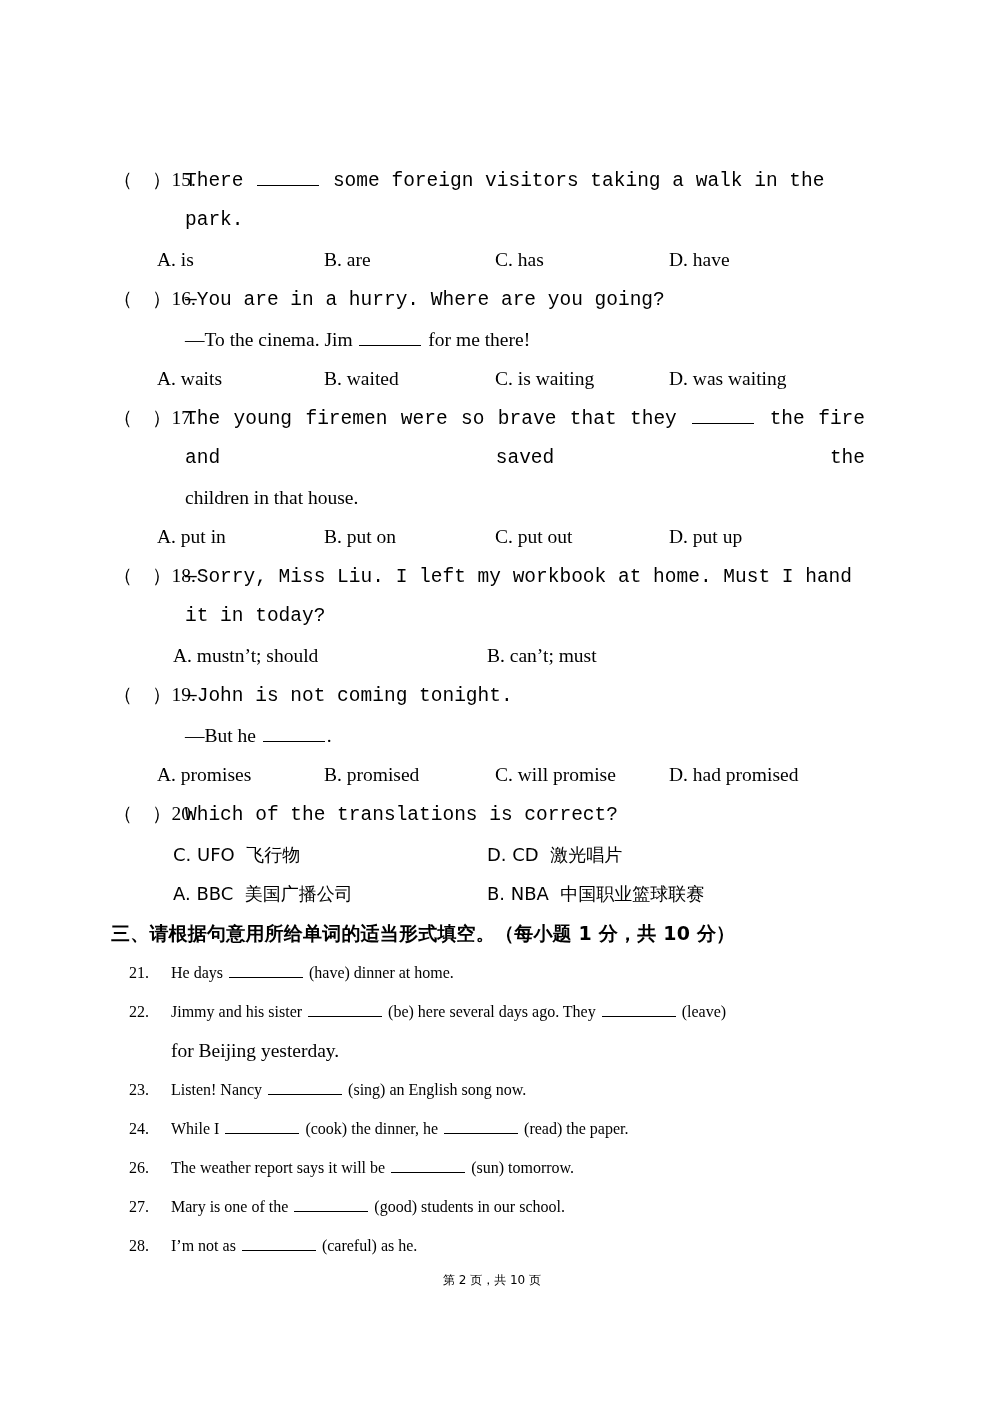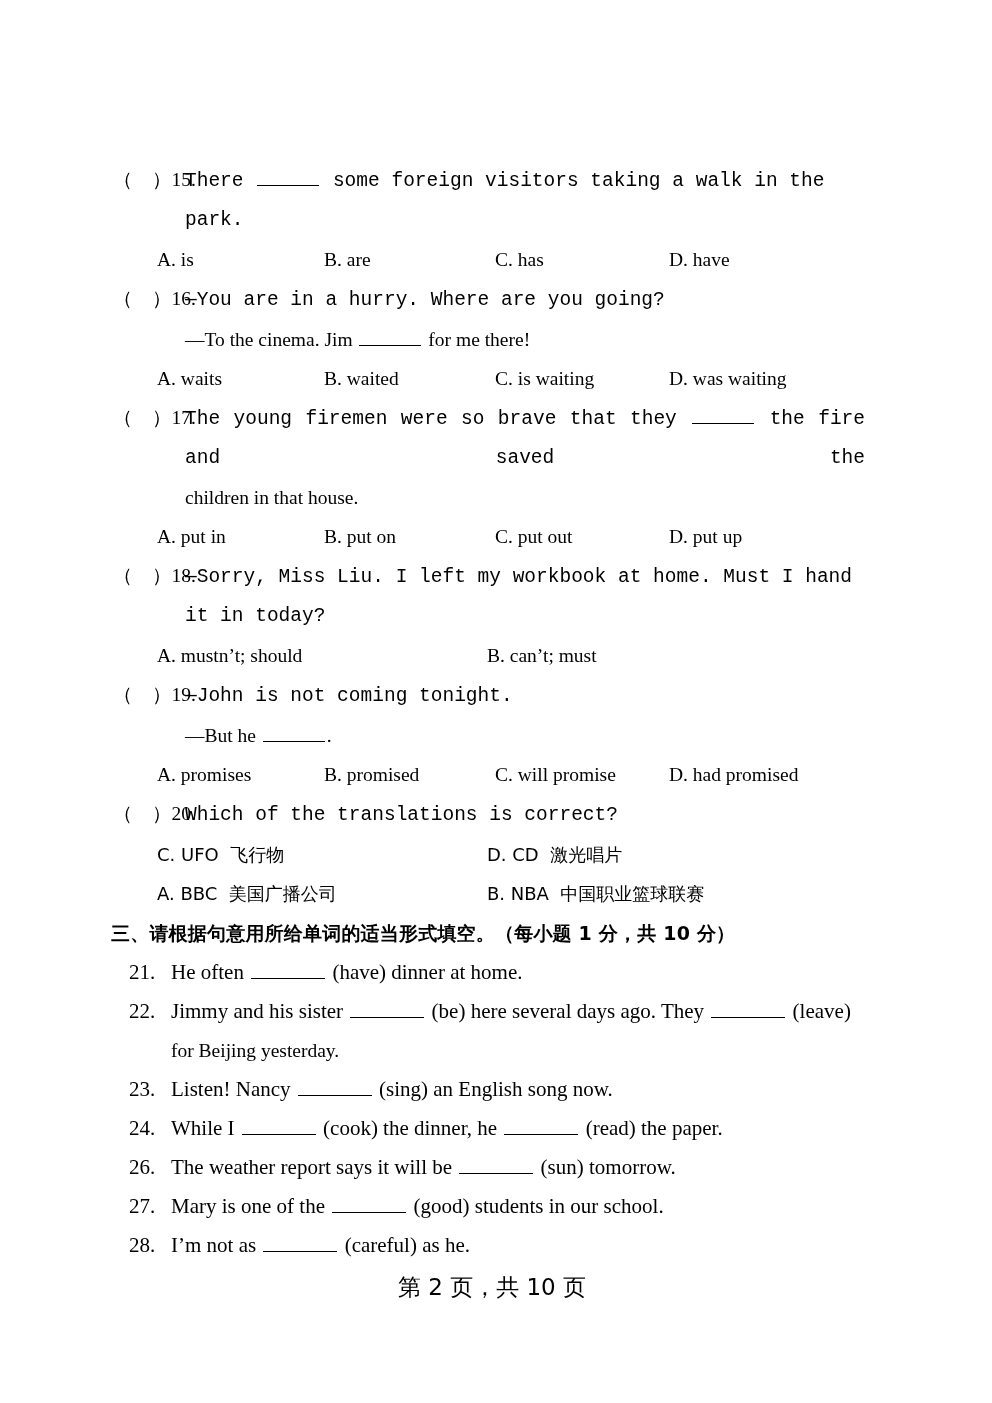--- a/index.html
+++ b/index.html
@@ -85,41 +85,41 @@
     position: absolute;
     top: 0;
     white-space: pre;
   }
   
   .c1 { left: 0px;   }
   .c2 { left: 167px; }
   .c3 { left: 338px; }
   .c4 { left: 512px; }
   
-  .h1 { left: 0px;   }
+  .h1 { left: 16px;   }
   .h2 { left: 330px; }
 
   .cn { font-family: "DejaVu Sans", "Liberation Sans", sans-serif; font-size: 18px; }
 
   
   .section-heading {
     font-family: "DejaVu Sans", "Liberation Sans", sans-serif;
     font-weight: bold;
     font-size: 19px;
     line-height: 40px;
     letter-spacing: 0.2px;
     margin-left: -2px;
     white-space: pre;
   }
 
   
   .fb-item {
     display: flex;
     align-items: baseline;
-    font-size: 21px;
+    font-size: 16px;
     line-height: 39px;
   }
   .fb-num {
     width: 58px;
     flex: 0 0 58px;
     text-align: left;
     padding-left: 16px;
     box-sizing: border-box;
     white-space: pre;
   }
@@ -133,21 +133,21 @@
   }
 
   
   #footer {
     position: absolute;
     left: 0;
     top: 1272px;
     width: 984px;
     text-align: center;
     font-family: "DejaVu Sans", "Liberation Sans", sans-serif;
-    font-size: 23px;
+    font-size: 12px;
     white-space: pre;
   }
 </style>
 </head>
 <body>
 
 <div id="page">
   <div id="content">
 
     <div class="mc-item">
@@ -228,21 +228,21 @@
       <div class="opts two">
         <span class="opt h1 cn">A. BBC  美国广播公司</span>
         <span class="opt h2 cn">B. NBA  中国职业篮球联赛</span>
       </div>
     </div>
 
     <div class="section-heading">三、请根据句意用所给单词的适当形式填空。（每小题 1 分，共 10 分）</div>
 
     <div class="fb-item">
       <span class="fb-num">21.</span>
-      <span class="fb-text"><span>He often </span><span class="blank l"></span><span> (have) dinner at home.</span></span>
+      <span class="fb-text"><span>He days </span><span class="blank l"></span><span> (have) dinner at home.</span></span>
     </div>
 
     <div class="fb-item">
       <span class="fb-num">22.</span>
       <span class="fb-text"><span>Jimmy and his sister </span><span class="blank l"></span><span> (be) here several days ago. They </span><span class="blank l"></span><span> (leave)</span></span>
     </div>
     <div class="fb-cont">for Beijing yesterday.</div>
 
     <div class="fb-item">
       <span class="fb-num">23.</span>

